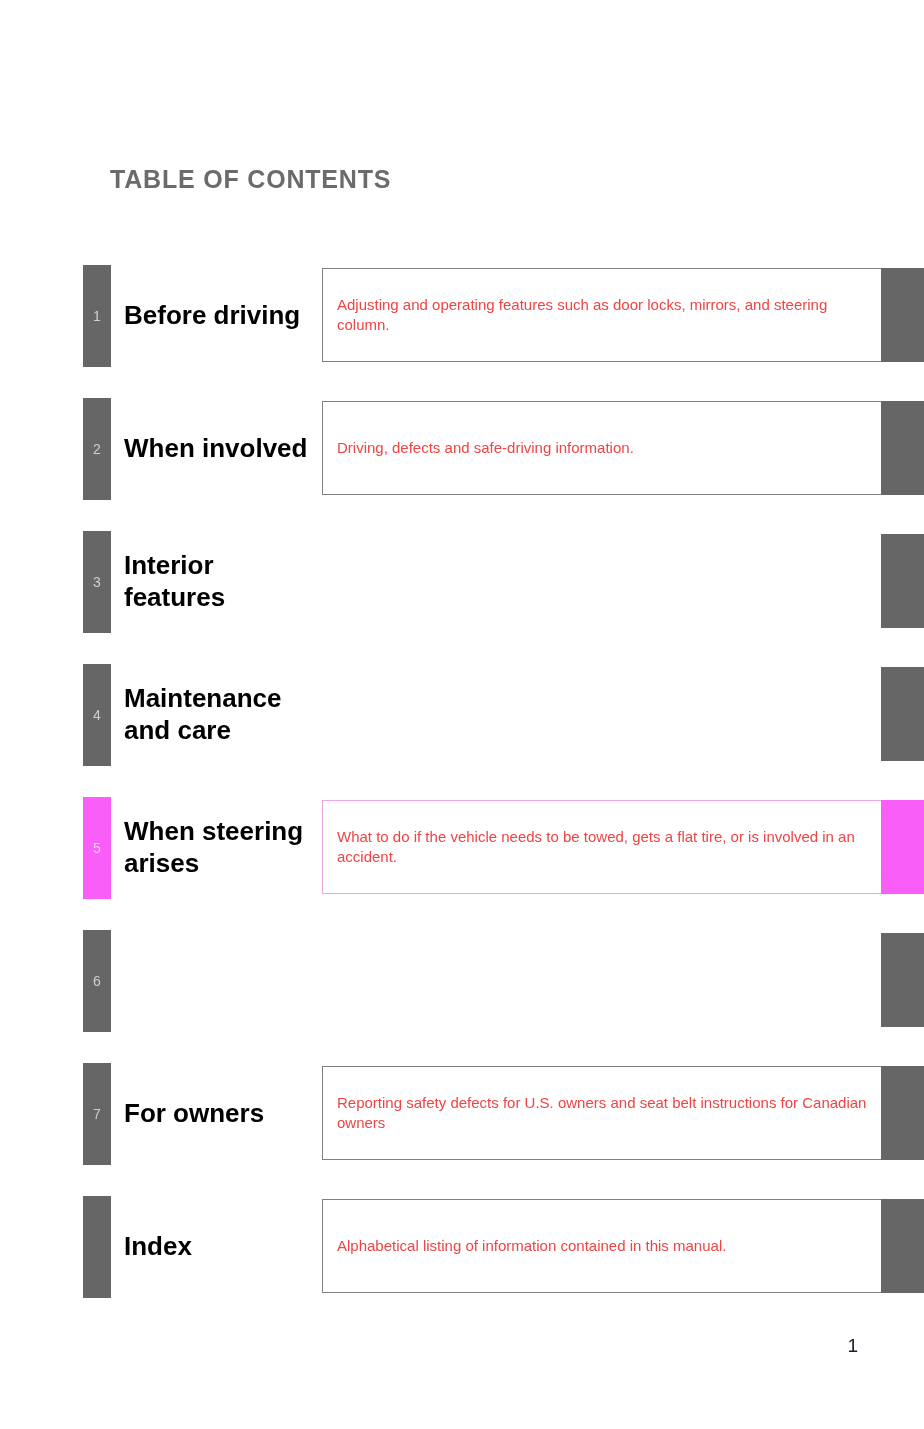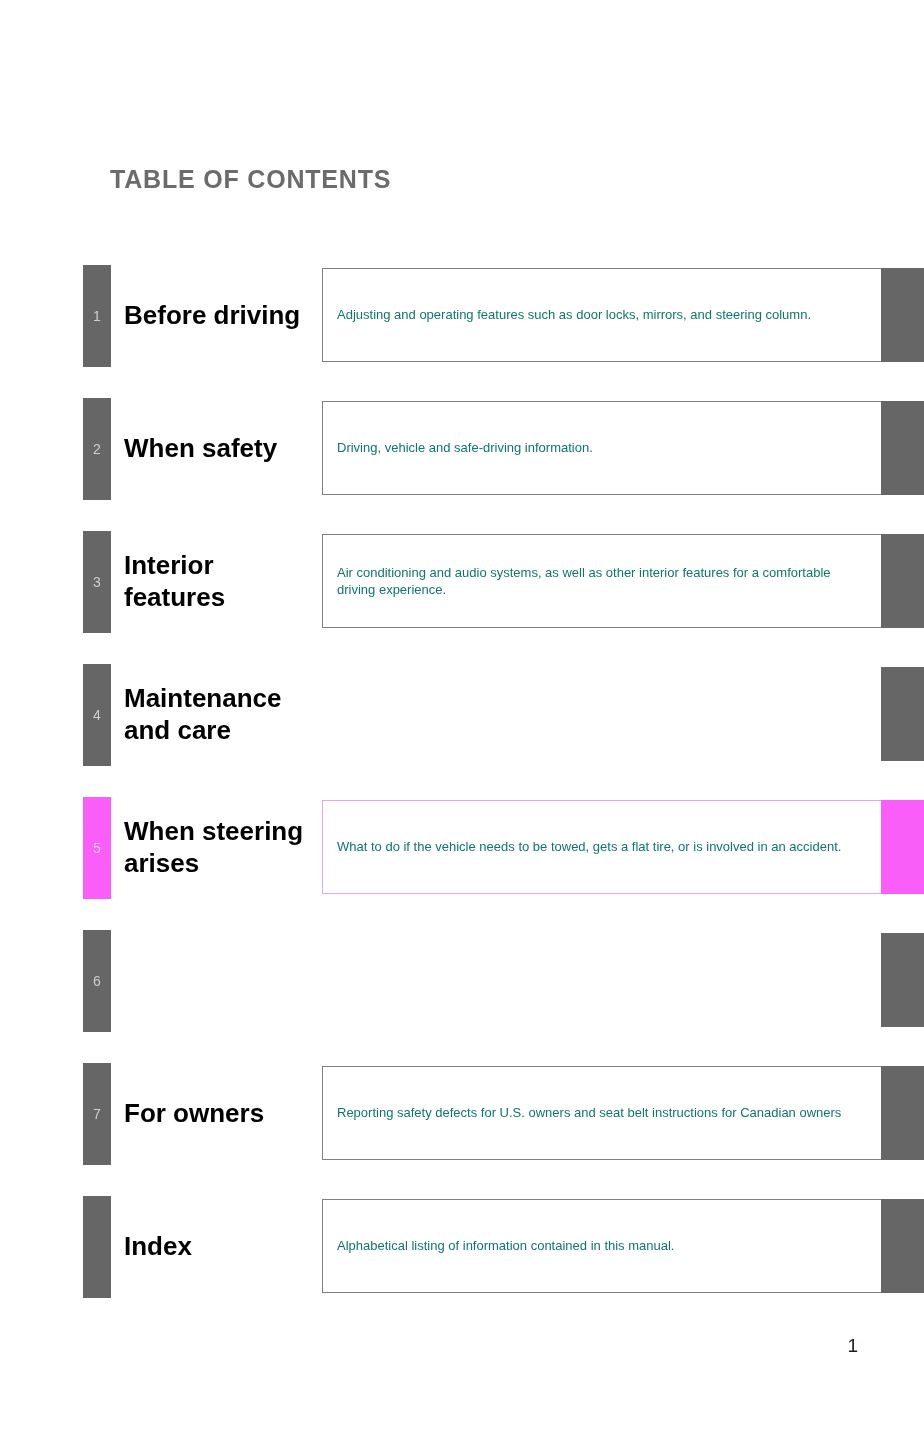--- a/index.html
+++ b/index.html
@@ -93,22 +93,22 @@
     height: 94px;
     border: 1px solid #808080;
     background: #ffffff;
     display: flex;
     align-items: center;
   }
   .desc-box.highlight { border-color: #e8a8e8; }
 
   .desc-text {
     padding: 0 14px;
-    font-size: 13px;
-    color: #0f766e;
+    font-size: 15px;
+    color: #ef4444;
     line-height: 1.33;
   }
 
   
   .edge-tab {
     position: absolute;
     left: 881px;
     top: 3px;
     width: 43px;
     height: 94px;
@@ -142,34 +142,31 @@
         <div class="chapter-name">Before driving</div>
         <div class="desc-box">
           <div class="desc-text">Adjusting and operating features such as door locks, mirrors, and steering column.</div>
         </div>
         <div class="edge-tab"></div>
       </div>
       <div class="toc-row">
         <div class="chapter-tab">
           <span class="chapter-number">2</span>
         </div>
-        <div class="chapter-name">When safety</div>
-        <div class="desc-box">
-          <div class="desc-text">Driving, vehicle and safe-driving information.</div>
+        <div class="chapter-name">When involved</div>
+        <div class="desc-box">
+          <div class="desc-text">Driving, defects and safe-driving information.</div>
         </div>
         <div class="edge-tab"></div>
       </div>
       <div class="toc-row">
         <div class="chapter-tab">
           <span class="chapter-number">3</span>
         </div>
         <div class="chapter-name">Interior features</div>
-        <div class="desc-box">
-          <div class="desc-text">Air conditioning and audio systems, as well as other interior features for a comfortable driving experience.</div>
-        </div>
         <div class="edge-tab"></div>
       </div>
       <div class="toc-row">
         <div class="chapter-tab">
           <span class="chapter-number">4</span>
         </div>
         <div class="chapter-name">Maintenance and care</div>
         <div class="edge-tab"></div>
       </div>
       <div class="toc-row">

